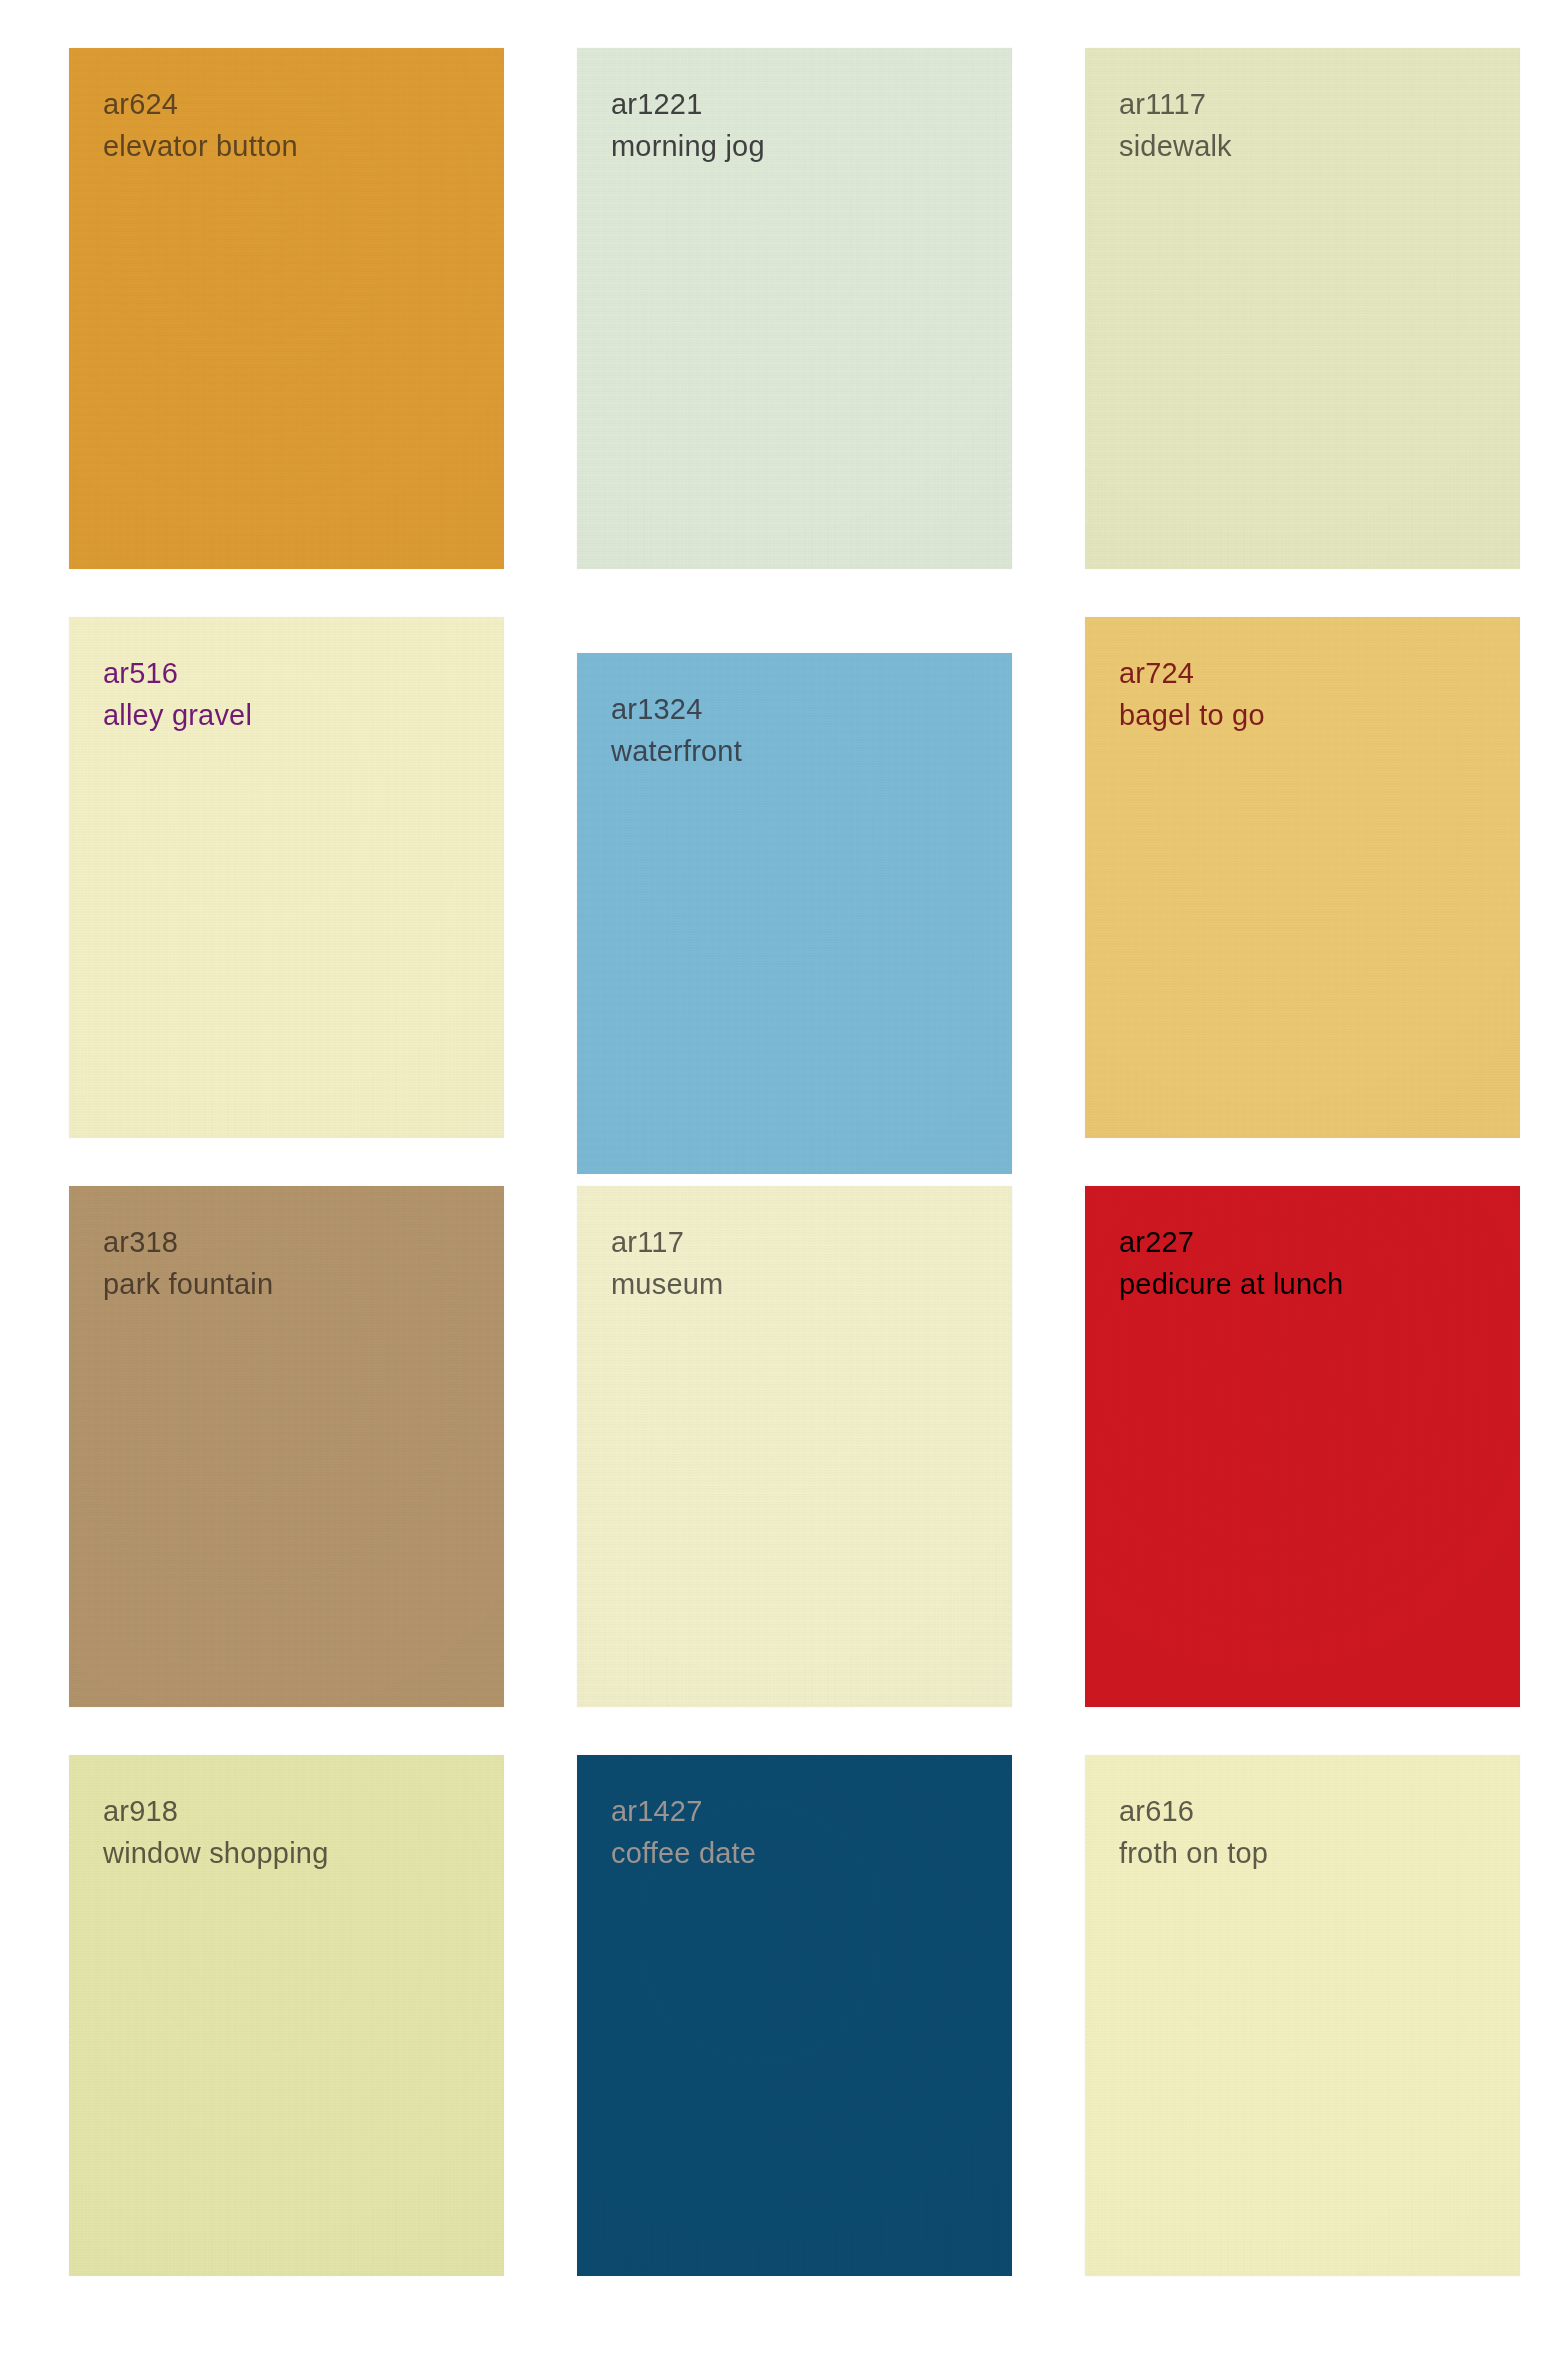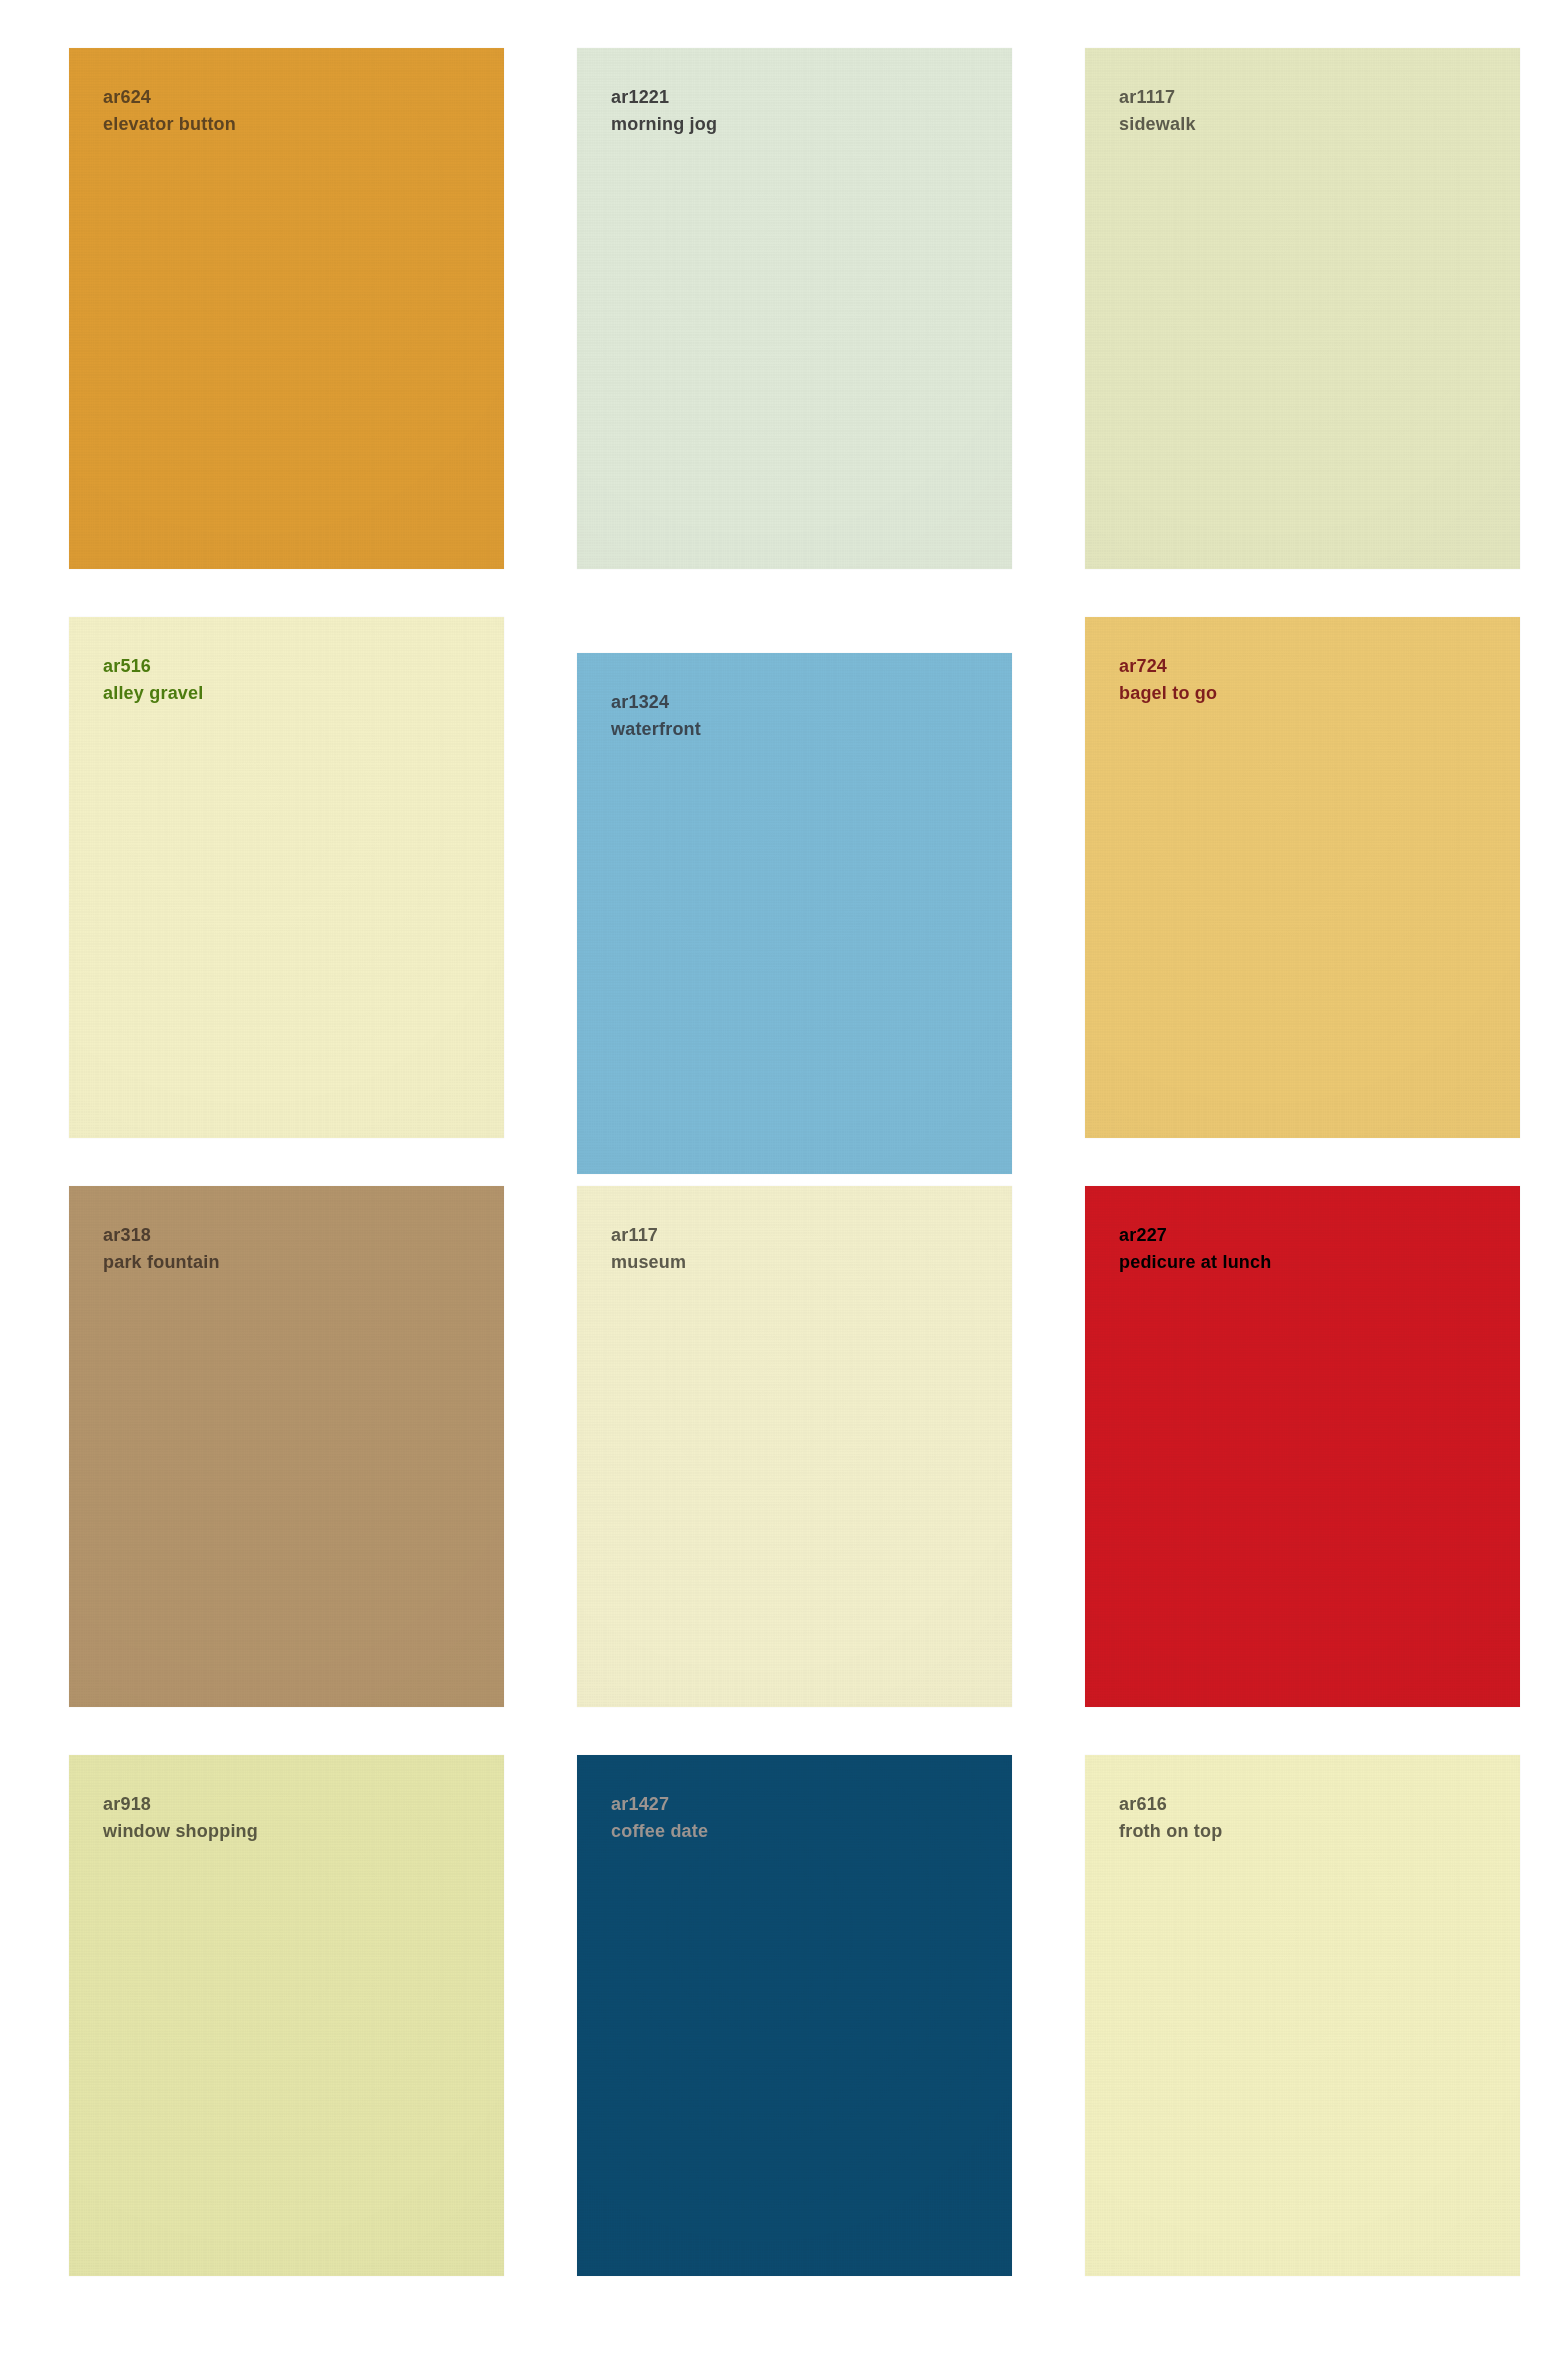--- a/index.html
+++ b/index.html
@@ -71,22 +71,22 @@
     left: 34px;
     top: 37px;
     z-index: 2;
     line-height: 1.34;
     letter-spacing: 0.2px;
   }
 
   .swatch-code,
   .swatch-name {
     display: block;
-    font-size: 18px;
-    font-weight: 700;
+    font-size: 29px;
+    font-weight: 400;
     white-space: nowrap;
   }
 
   .swatch-name {
     margin-top: 3.1px;
   }
 </style>
 </head>
 <body style="background: rgb(255, 255, 255);">
 
@@ -108,21 +108,21 @@
     </div>
 
     <div class="swatch" style="background: rgb(228, 231, 191);">
       <div class="swatch-label" style="color: rgb(92, 91, 76);">
         <span class="swatch-code">ar1117</span>
         <span class="swatch-name">sidewalk</span>
       </div>
     </div>
 
     <div class="swatch" style="background: rgb(243, 240, 198);">
-      <div class="swatch-label" style="color: #4d7c0f;">
+      <div class="swatch-label" style="color: #701a75;">
         <span class="swatch-code">ar516</span>
         <span class="swatch-name">alley gravel</span>
       </div>
     </div>
 
     <div class="swatch" style="background: rgb(124, 186, 214); margin-top: 36px;">
       <div class="swatch-label" style="color: rgb(59, 70, 80);">
         <span class="swatch-code">ar1324</span>
         <span class="swatch-name">waterfront</span>
       </div>

